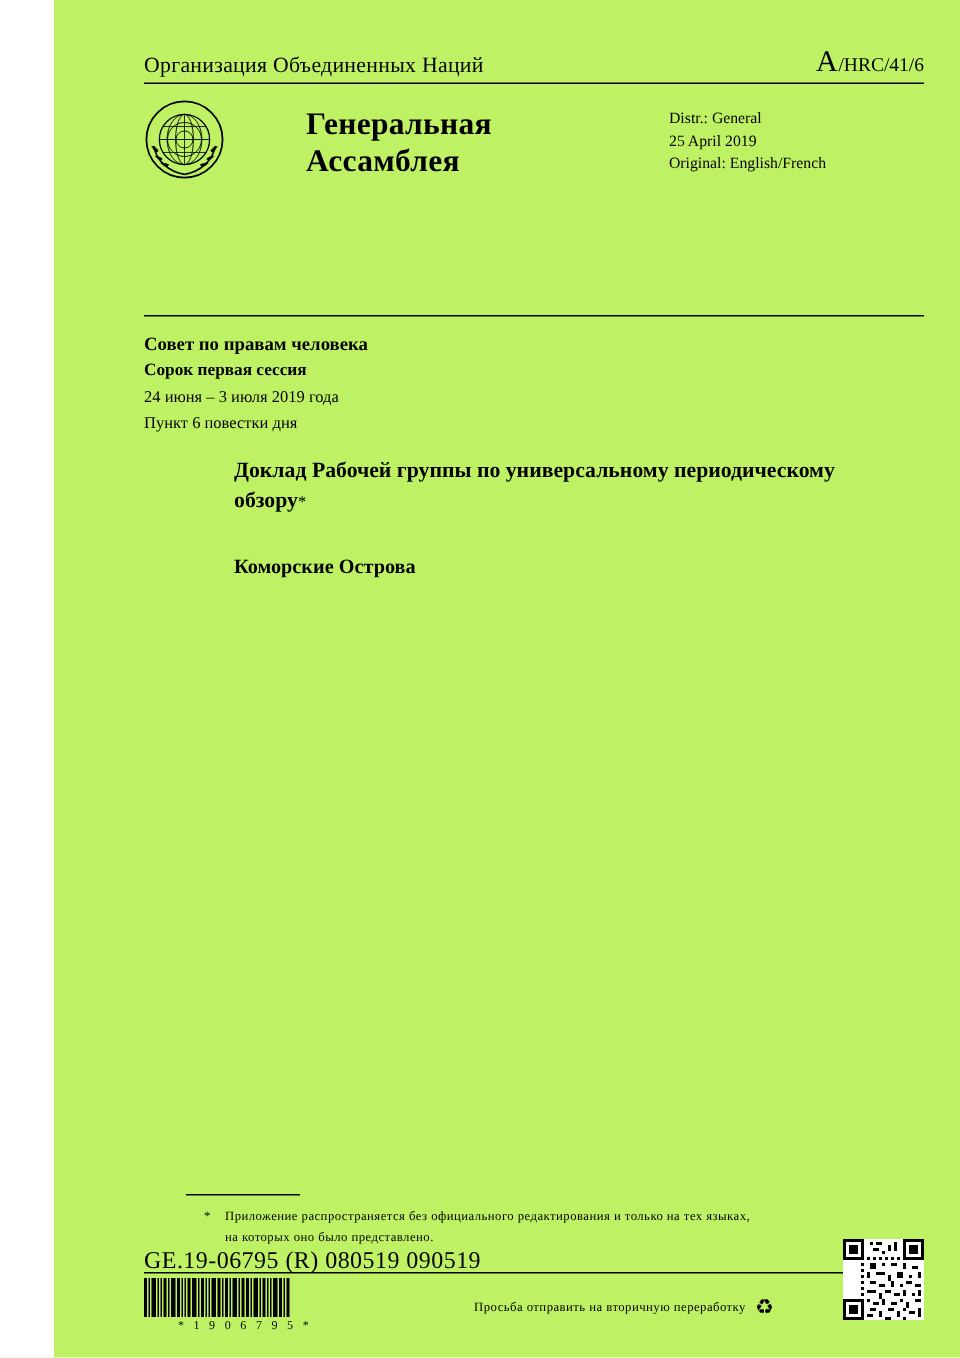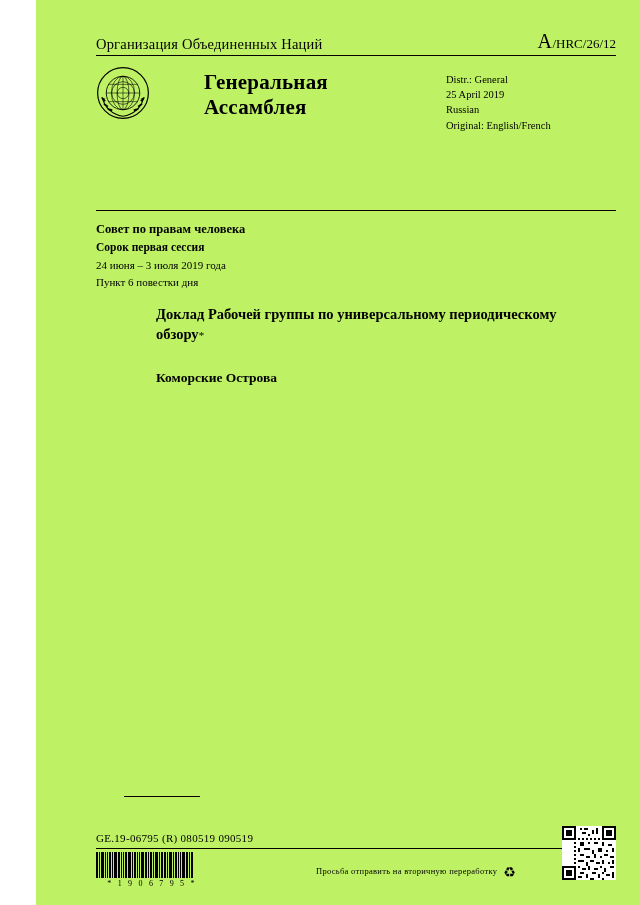--- a/index.html
+++ b/index.html
@@ -157,21 +157,21 @@
   .footnote .fn-l2 {
     padding-left: 14px;
     display: block;
   }
 
   
   .job-no {
     position: absolute;
     left: 60px;
     top: 832px;
-    font-size: 11px;
+    font-size: 16px;
     letter-spacing: 0.3px;
   }
   .footer-rule {
     position: absolute;
     left: 60px;
     top: 848px;
     width: 520px;
     border-top: 1px solid #000;
   }
 
@@ -188,21 +188,21 @@
     align-items: stretch;
   }
   .barcode .bars i {
     display: block;
     background: #000;
     margin-right: 1px;
   }
   .barcode .bcnum {
     font-size: 8px;
     letter-spacing: 2.2px;
-    text-align: center;
+    text-align: right;
     margin-top: 1px;
     font-family: "Liberation Serif", serif;
   }
 
   
   .recycle {
     position: absolute;
     left: 280px;
     top: 866px;
     font-size: 8.5px;
@@ -226,21 +226,21 @@
   }
 </style>
 </head>
 <body>
 
 <div class="page">
 
   <div class="masthead">
     <div class="org-line">
       <div class="org-name">Организация Объединенных Наций</div>
-      <div class="symbol"><span class="big">A</span><span>/HRC/26/12</span></div>
+      <div class="symbol"><span class="big">A</span><span>/HRC/41/6</span></div>
     </div>
     <div class="rule-thin"></div>
 
     <div class="title-block">
       <div class="emblem">
         <svg viewBox="0 0 100 100" width="54" height="54" aria-hidden="true">
           <circle cx="50" cy="50" r="47" fill="none" stroke="#000" stroke-width="2.2"></circle>
           <circle cx="50" cy="50" r="31" fill="none" stroke="#000" stroke-width="1.6"></circle>
           <circle cx="50" cy="50" r="21" fill="none" stroke="#000" stroke-width="1.1"></circle>
           <circle cx="50" cy="50" r="10.5" fill="none" stroke="#000" stroke-width="1.1"></circle>
@@ -258,41 +258,44 @@
           <path d="M29 84 q-5 -1 -9 -5 q6 -1 11 2" fill="#000"></path>
           <path d="M84 66 q5 -3 7 -8 q-6 1 -9 6" fill="#000"></path>
           <path d="M79 76 q5 -2 8 -6 q-6 0 -10 4" fill="#000"></path>
           <path d="M71 84 q5 -1 9 -5 q-6 -1 -11 2" fill="#000"></path>
         </svg>
       </div>
       <div class="ga-title">Генеральная Ассамблея</div>
       <div class="distr">
         <div>Distr.: General</div>
         <div>25 April 2019</div>
-        <div>Russian</div>
         <div>Original: English/French</div>
       </div>
     </div>
   </div>
 
   <div class="sep-rule"></div>
 
   <div class="session">
     <div class="b1">Совет по правам человека</div>
     <div class="b">Сорок первая сессия</div>
     <div>24 июня – 3 июля 2019 года</div>
     <div>Пункт 6 повестки дня</div>
   </div>
 
   <div class="report">
     <h1><span>Доклад Рабочей группы по универсальному периодическому обзору</span><span class="star">*</span></h1>
     <h2>Коморские Острова</h2>
   </div>
 
   <div class="footnote-rule"></div>
+  <div class="footnote">
+    <span class="fn-star">*</span><span>Приложение распространяется без официального редактирования и только на тех языках,</span>
+    <span class="fn-l2">на которых оно было представлено.</span>
+  </div>
 
   <div class="job-no">GE.19-06795  (R)  080519  090519</div>
   <div class="footer-rule"></div>
 
   <div class="barcode">
     <div class="bars">
       <i style="width:2px"></i>
         <i style="width:1px"></i>
         <i style="width:3px"></i>
         <i style="width:1px"></i>

